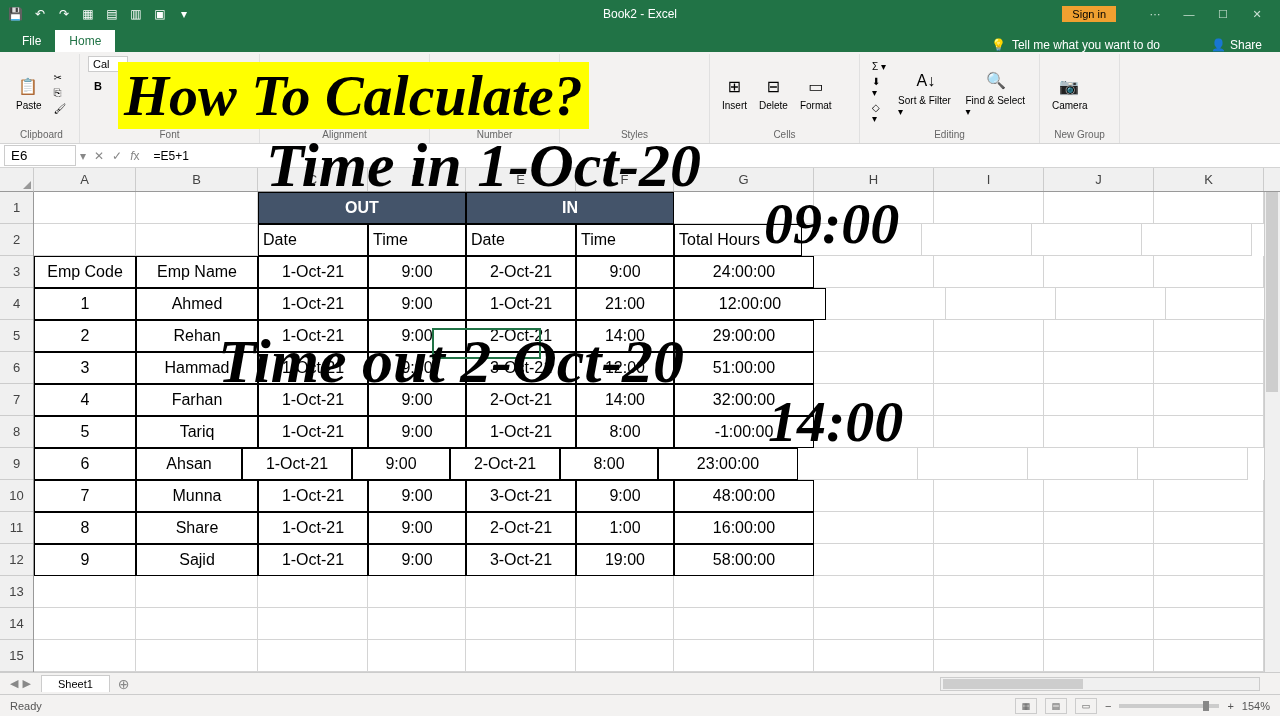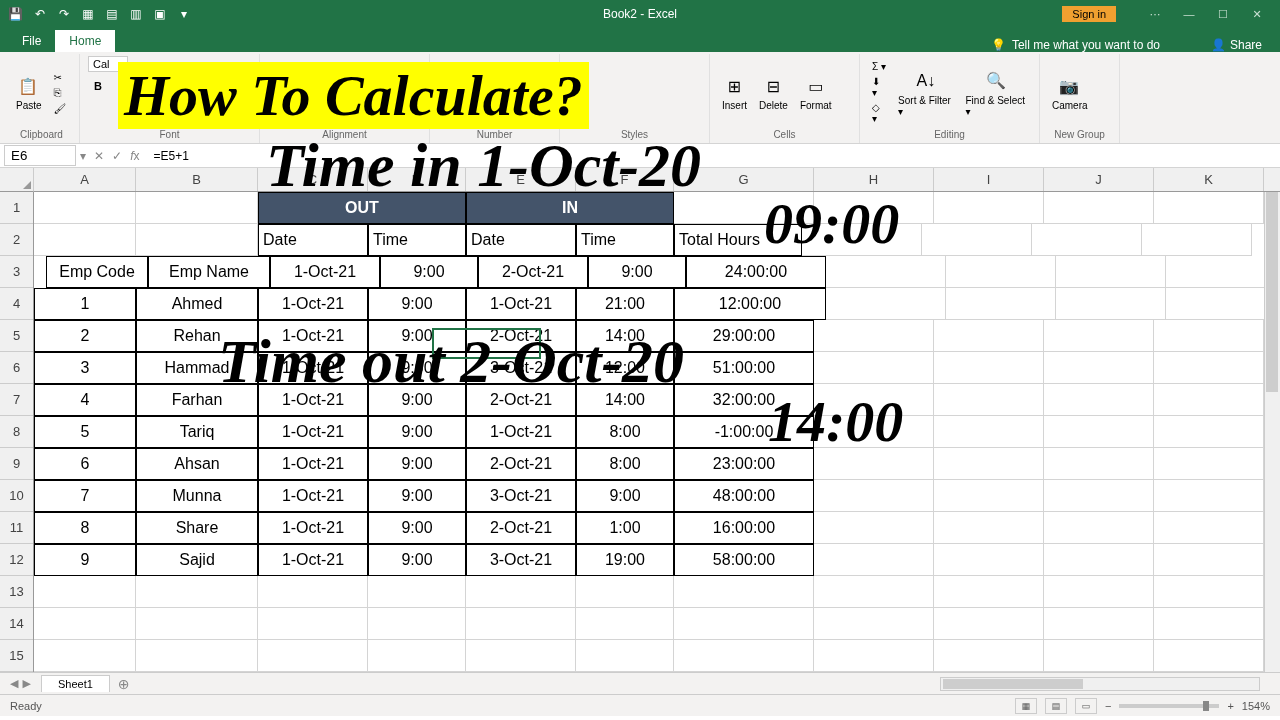--- a/index.html
+++ b/index.html
@@ -271,21 +271,21 @@
         <div class="cell bordered left" style="width: 98px;">Time</div>
         <div class="cell bordered left" style="width: 110px;">Date</div>
         <div class="cell bordered left" style="width: 98px;">Time</div>
         <div class="cell bordered left" style="width: 128px;">Total Hours</div>
         <div class="cell" style="width: 120px;"></div>
         <div class="cell" style="width: 110px;"></div>
         <div class="cell" style="width: 110px;"></div>
         <div class="cell" style="width: 110px;"></div>
       </div>
       <div class="cell-row">
-        <div class="cell bordered" style="width: 102px; margin-left: 12px;">Emp Code</div>
+        <div class="cell bordered" style="width: 102px;">Emp Code</div>
         <div class="cell bordered" style="width: 122px;">Emp Name</div>
         <div class="cell bordered" style="width: 110px;">1-Oct-21</div>
         <div class="cell bordered" style="width: 98px;">9:00</div>
         <div class="cell bordered" style="width: 110px;">2-Oct-21</div>
         <div class="cell bordered" style="width: 98px;">9:00</div>
         <div class="cell bordered" style="width: 140px;">24:00:00</div>
         <div class="cell" style="width: 120px;"></div>
         <div class="cell" style="width: 110px;"></div>
         <div class="cell" style="width: 110px;"></div>
         <div class="cell" style="width: 110px;"></div>
@@ -350,21 +350,21 @@
         <div class="cell bordered" style="width: 110px;">1-Oct-21</div>
         <div class="cell bordered" style="width: 98px;">8:00</div>
         <div class="cell bordered" style="width: 140px;">-1:00:00</div>
         <div class="cell" style="width: 120px;"></div>
         <div class="cell" style="width: 110px;"></div>
         <div class="cell" style="width: 110px;"></div>
         <div class="cell" style="width: 110px;"></div>
       </div>
       <div class="cell-row">
         <div class="cell bordered" style="width: 102px;">6</div>
-        <div class="cell bordered" style="width: 122px;">Ahsan</div>
+        <div class="cell bordered" style="width: 106px;">Ahsan</div>
         <div class="cell bordered" style="width: 110px;">1-Oct-21</div>
         <div class="cell bordered" style="width: 98px;">9:00</div>
         <div class="cell bordered" style="width: 110px;">2-Oct-21</div>
         <div class="cell bordered" style="width: 98px;">8:00</div>
         <div class="cell bordered" style="width: 140px;">23:00:00</div>
         <div class="cell" style="width: 120px;"></div>
         <div class="cell" style="width: 110px;"></div>
         <div class="cell" style="width: 110px;"></div>
         <div class="cell" style="width: 110px;"></div>
       </div>

